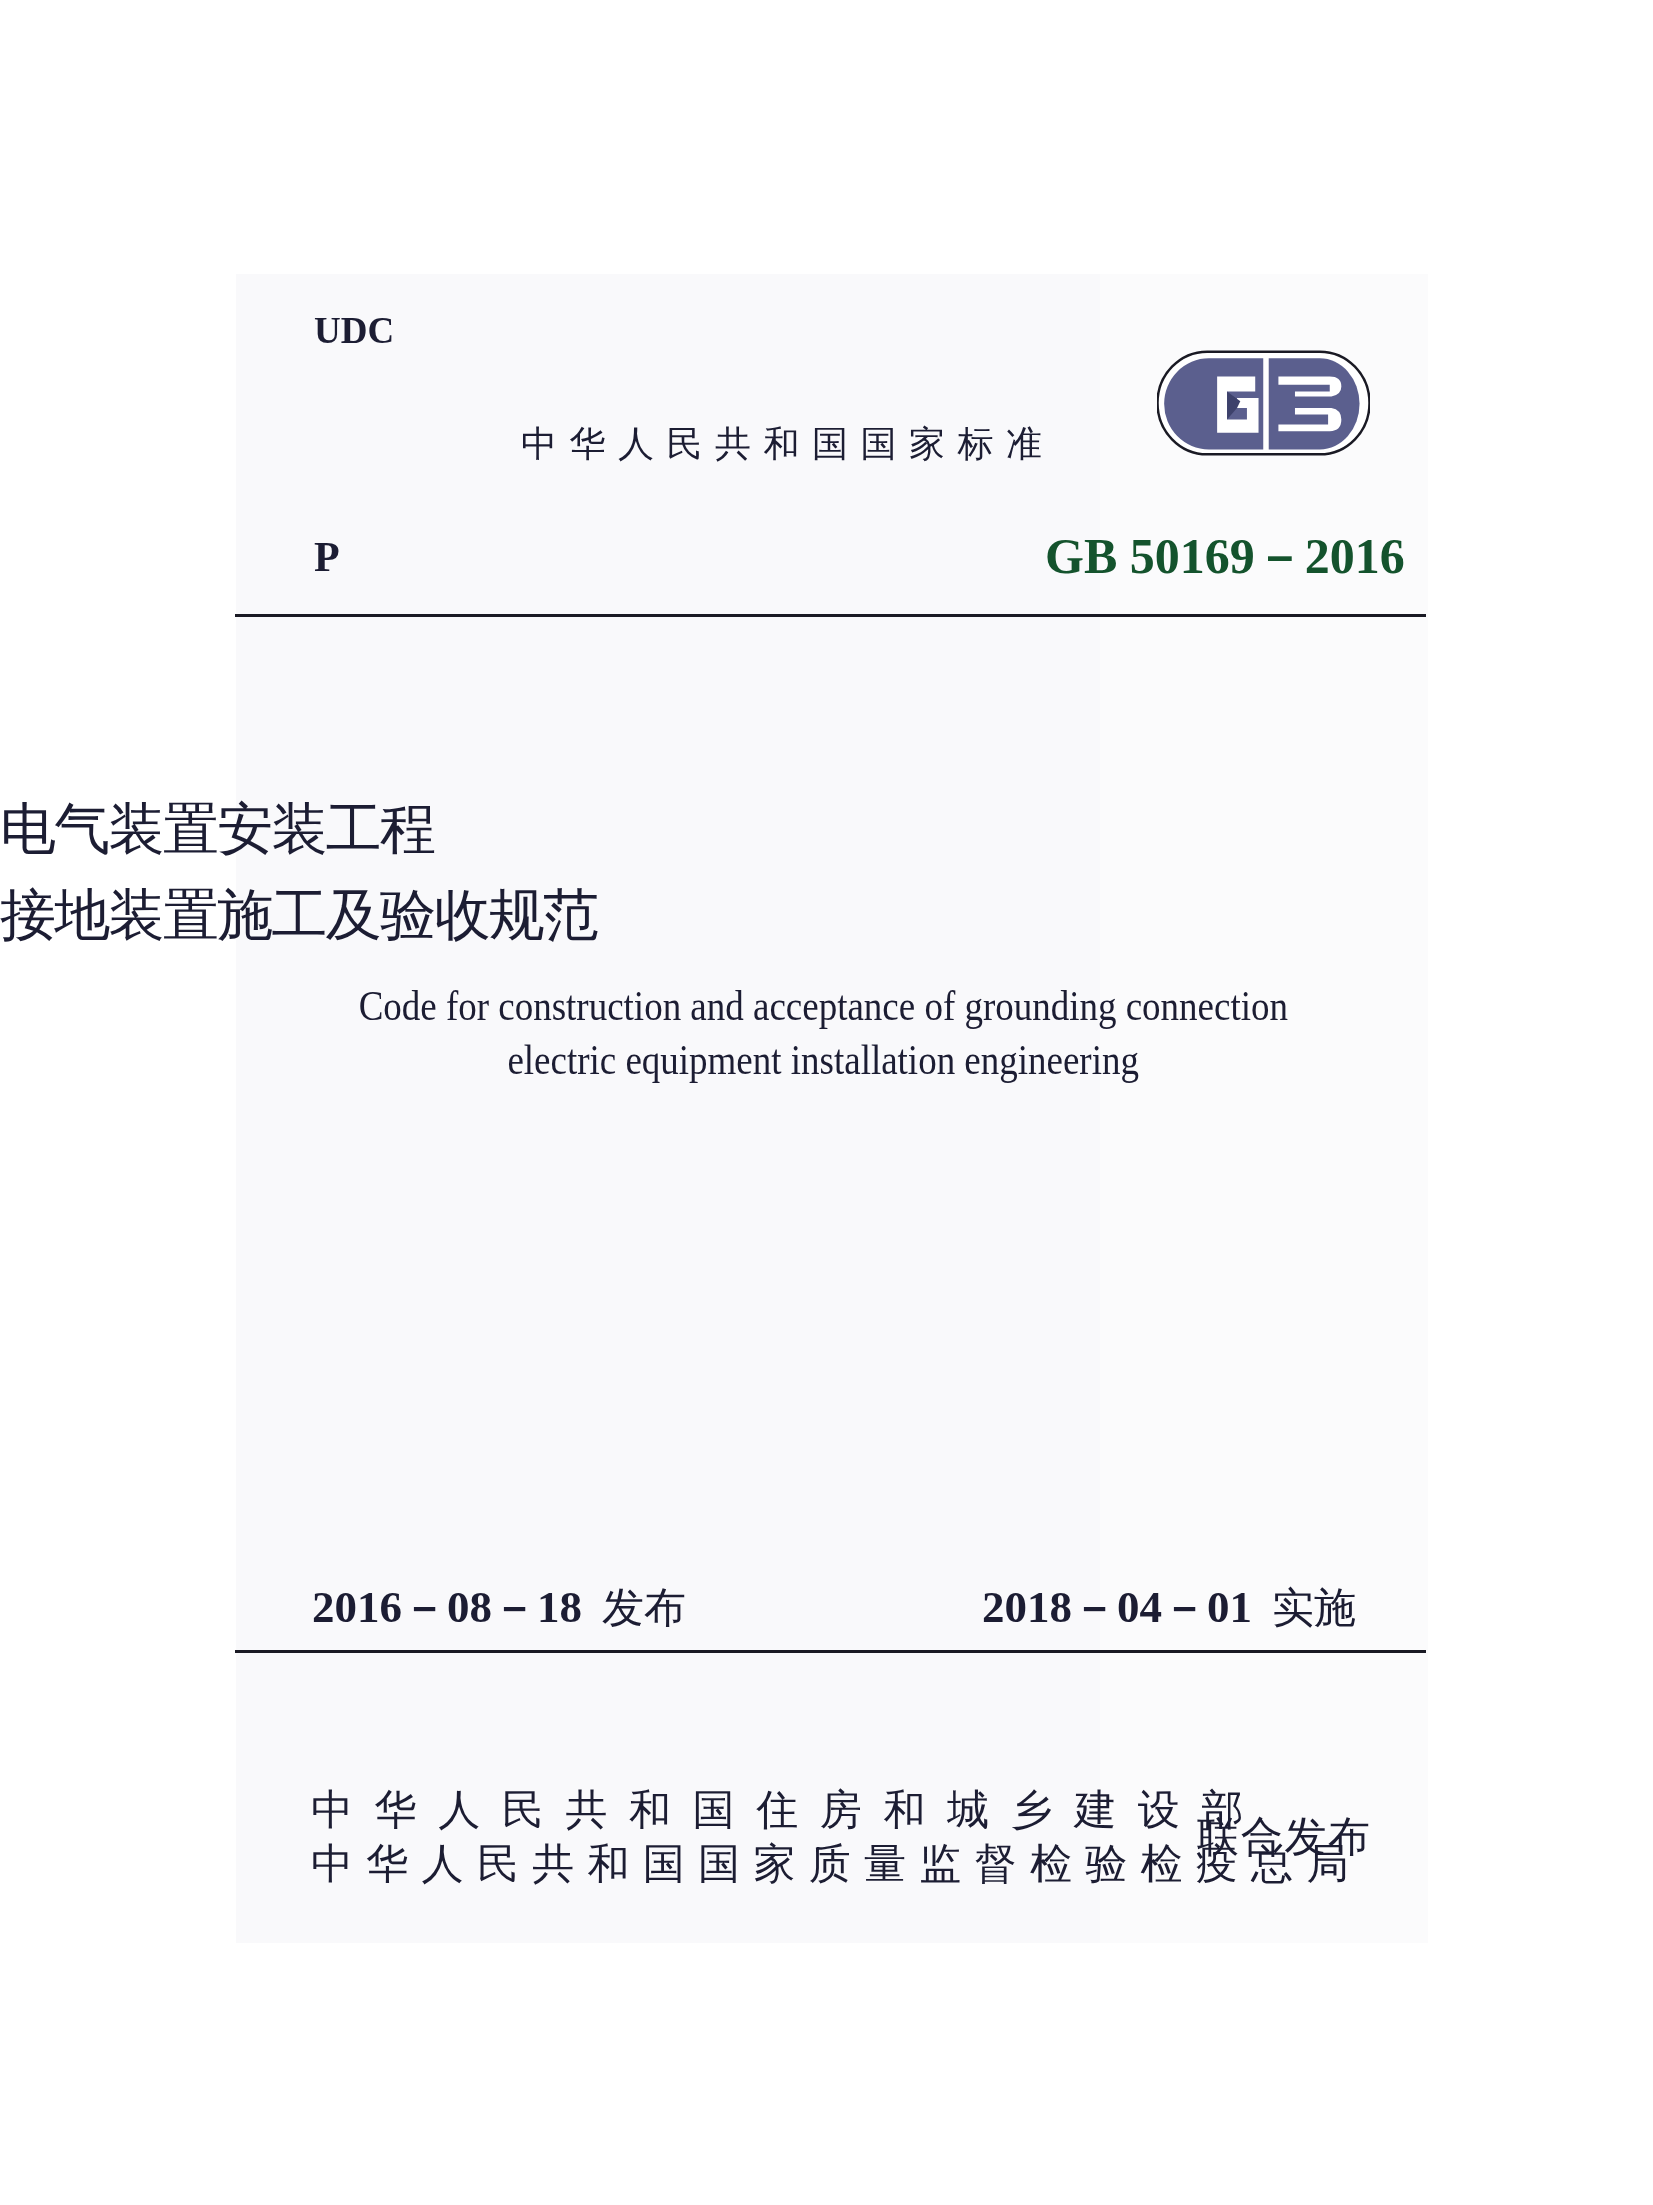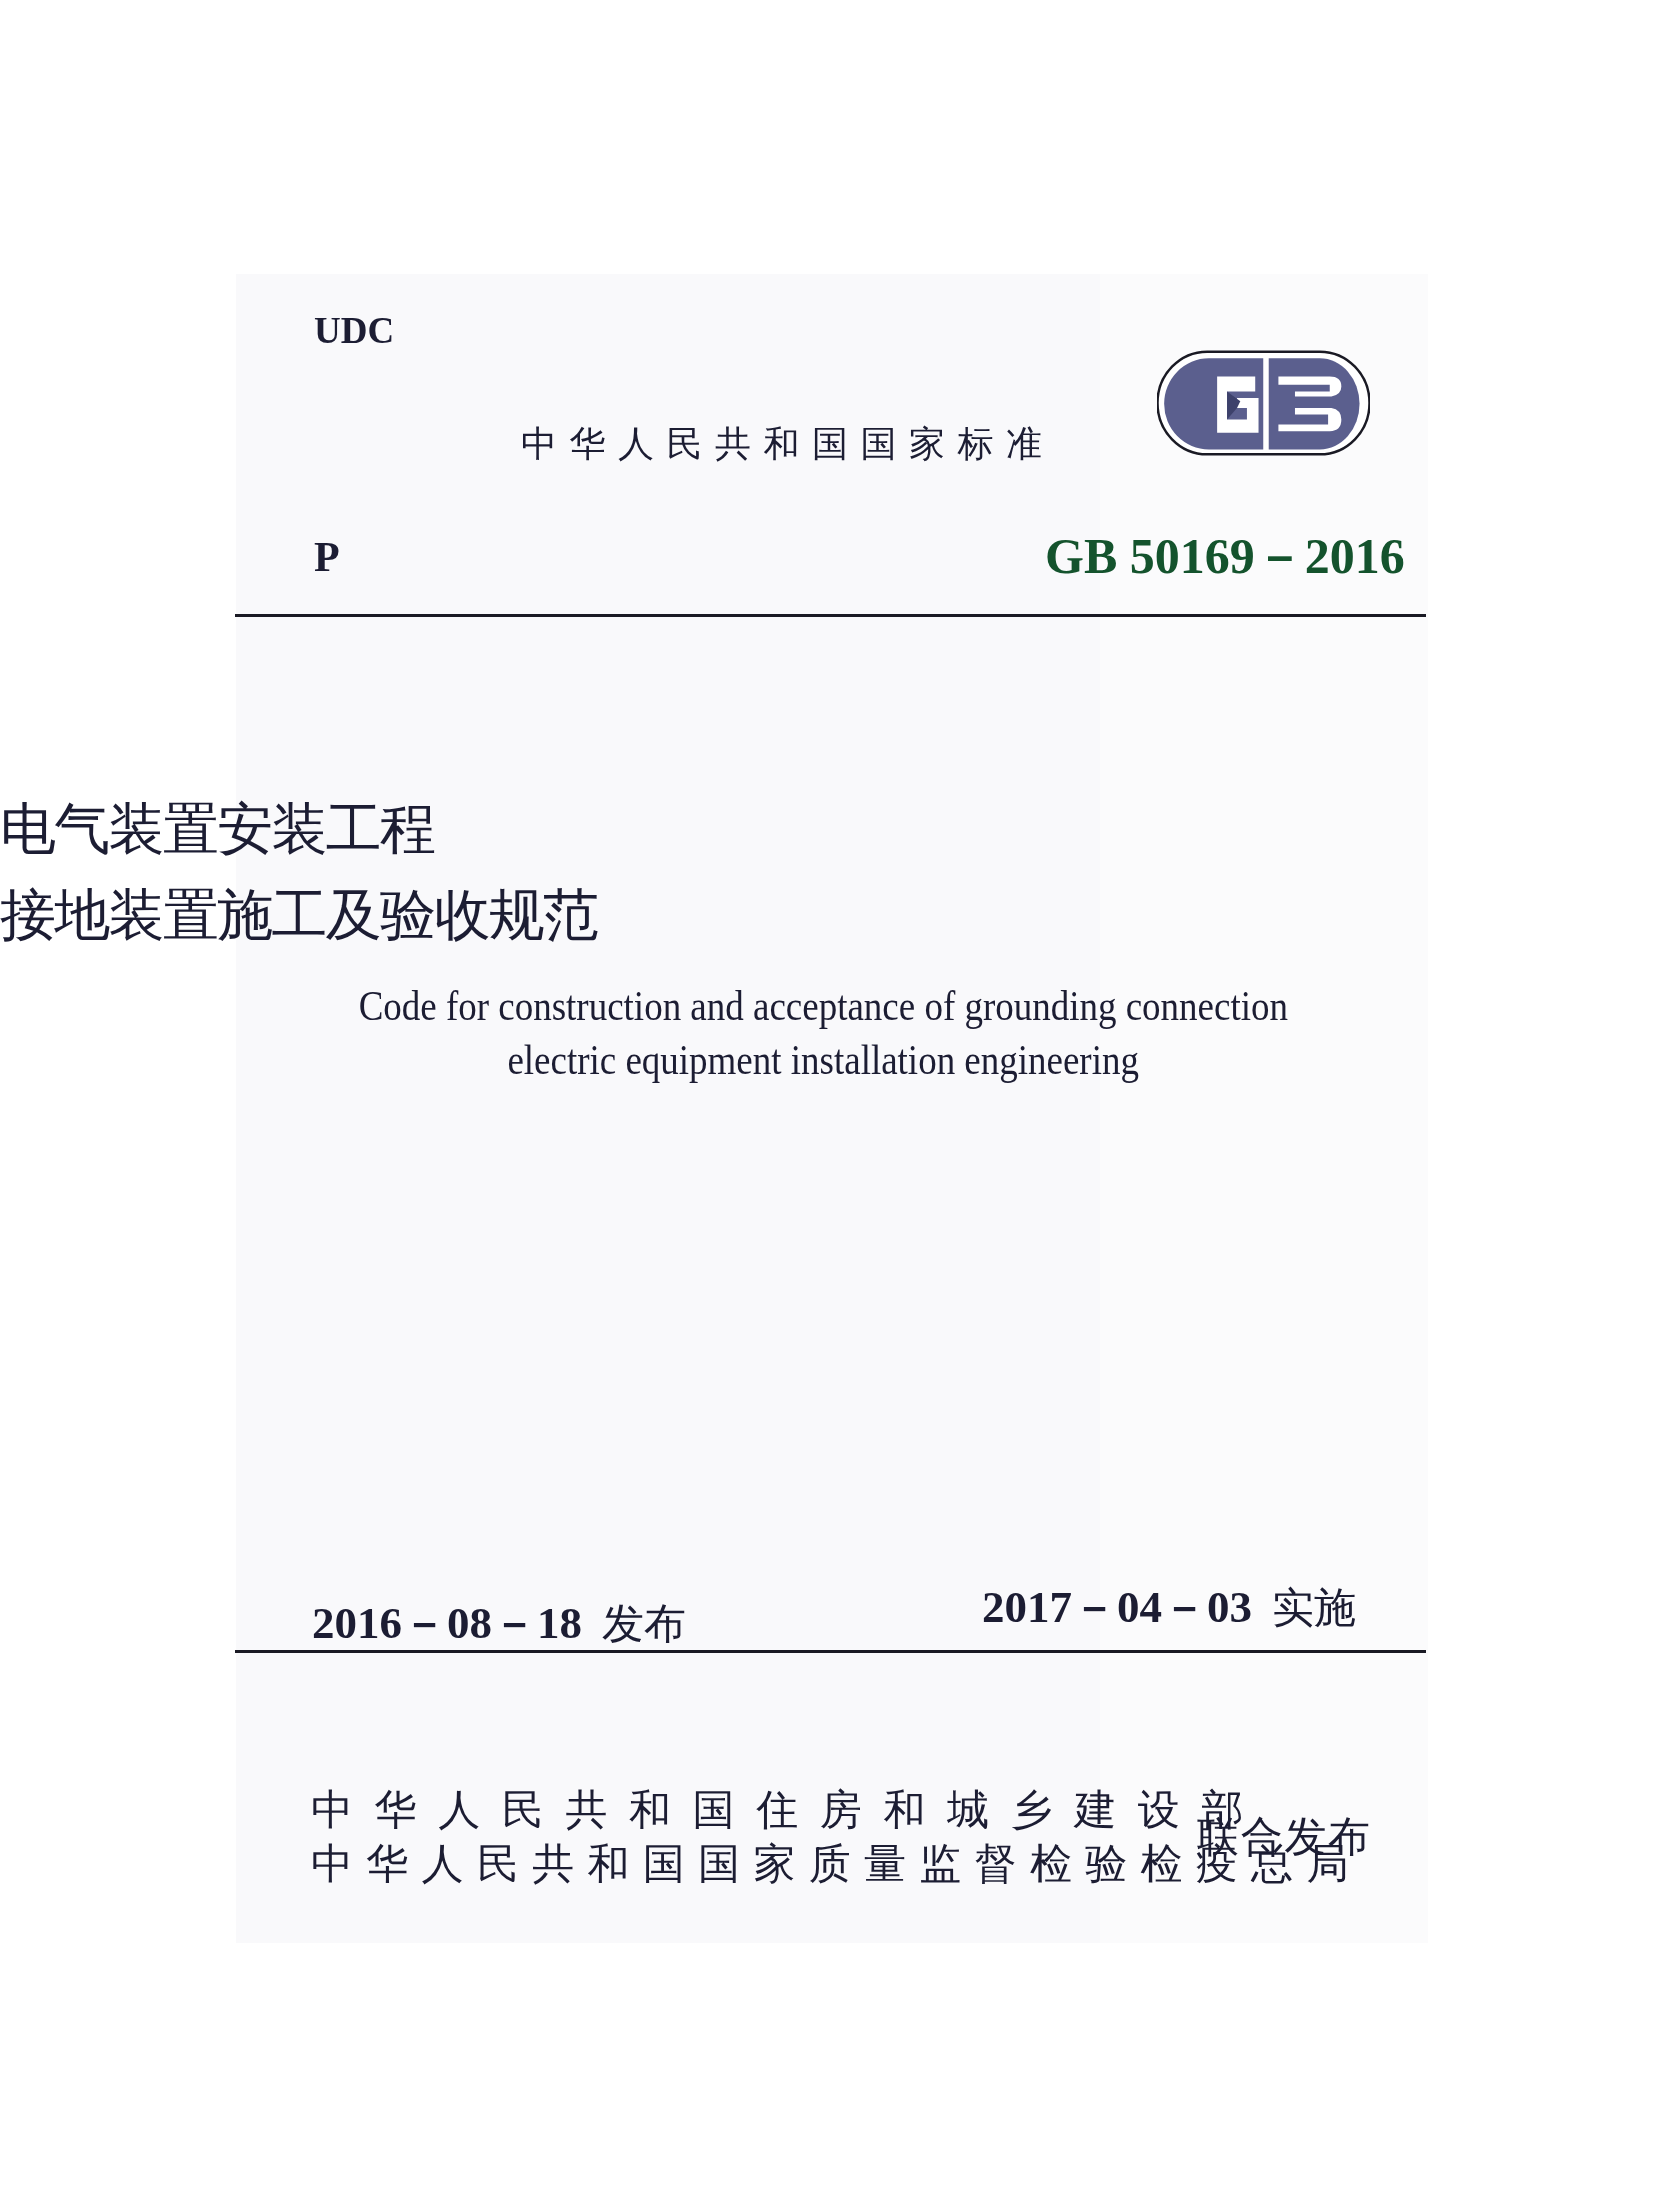--- a/index.html
+++ b/index.html
@@ -16,21 +16,21 @@
   .logo{position:absolute;left:1157px;top:350px;width:213px;height:106px;}
   .title-line{font-family:"DejaVu Sans",sans-serif;font-size:56px;line-height:63px;left:0;width:1654px;text-align:left;}
   .title1{top:797px;letter-spacing:-1.7px;}
   .title2{top:883px;letter-spacing:-1.7px;}
   .en-line{font-family:"Liberation Serif",serif;font-size:43px;line-height:50px;left:0;width:1646px;text-align:center;}
   .en1{top:981px;}
   .en1 span,.en2 span{display:inline-block;transform:scaleX(0.86);transform-origin:center;}
   .en2{top:1035px;}
   .date{font-family:"Liberation Serif",serif;font-weight:bold;font-size:45px;line-height:50px;top:1582px;}
   .date .cn{font-family:"DejaVu Sans",sans-serif;font-weight:normal;font-size:42px;margin-left:20px;}
-  .date-left{left:312px;margin-top:16px;}
+  .date-left{left:312px;}
   .date-right{left:982px;}
   .auth{font-family:"DejaVu Sans",sans-serif;font-size:42px;line-height:50px;left:311px;}
   .auth1{top:1785px;letter-spacing:21.6px;}
   .auth2{top:1839px;letter-spacing:13.3px;}
   .joint{left:1197px;top:1812px;font-family:"DejaVu Sans",sans-serif;font-size:42px;line-height:50px;letter-spacing:1.7px;}
 </style>
 </head>
 <body>
 
 <div class="panel"></div>
@@ -60,21 +60,21 @@
 <div class="abs title-line title1">电气装置安装工程</div>
 <div class="abs title-line title2">接地装置施工及验收规范</div>
 
 <div class="abs en-line en1"><span>Code for construction and acceptance of grounding connection</span></div>
 <div class="abs en-line en2"><span>electric equipment installation engineering</span></div>
 
 <div class="abs date date-left">
   <span>2016－08－18</span><span class="cn">发布</span>
 </div>
 <div class="abs date date-right">
-  <span>2017－04－03</span><span class="cn">实施</span>
+  <span>2018－04－01</span><span class="cn">实施</span>
 </div>
 
 <div class="rule" style="top:1650px;"></div>
 
 <div class="abs auth auth1">中华人民共和国住房和城乡建设部</div>
 <div class="abs auth auth2">中华人民共和国国家质量监督检验检疫总局</div>
 <div class="abs joint">联合发布</div>
 
 
 </body></html>

